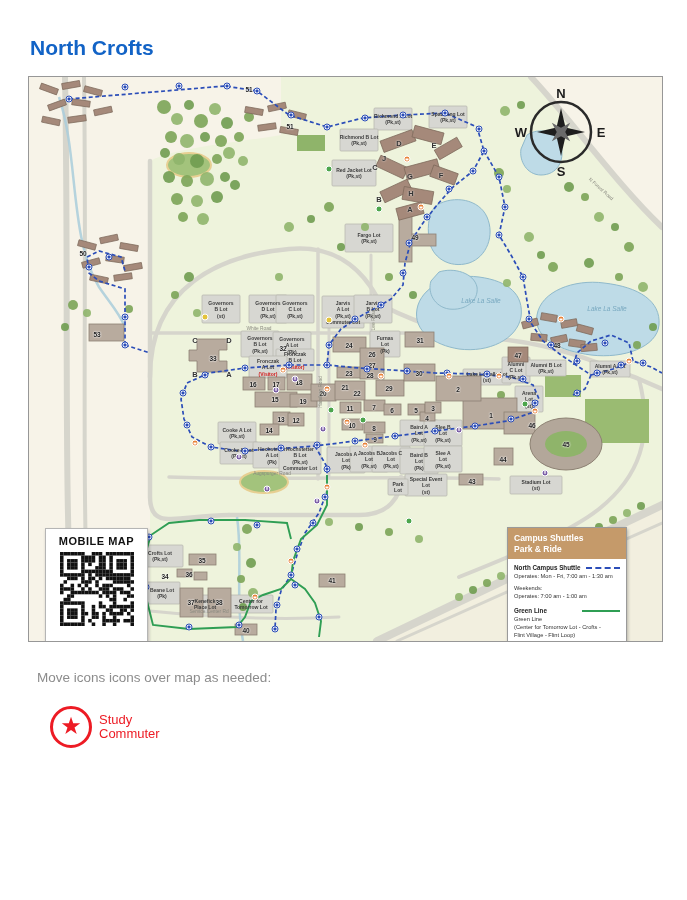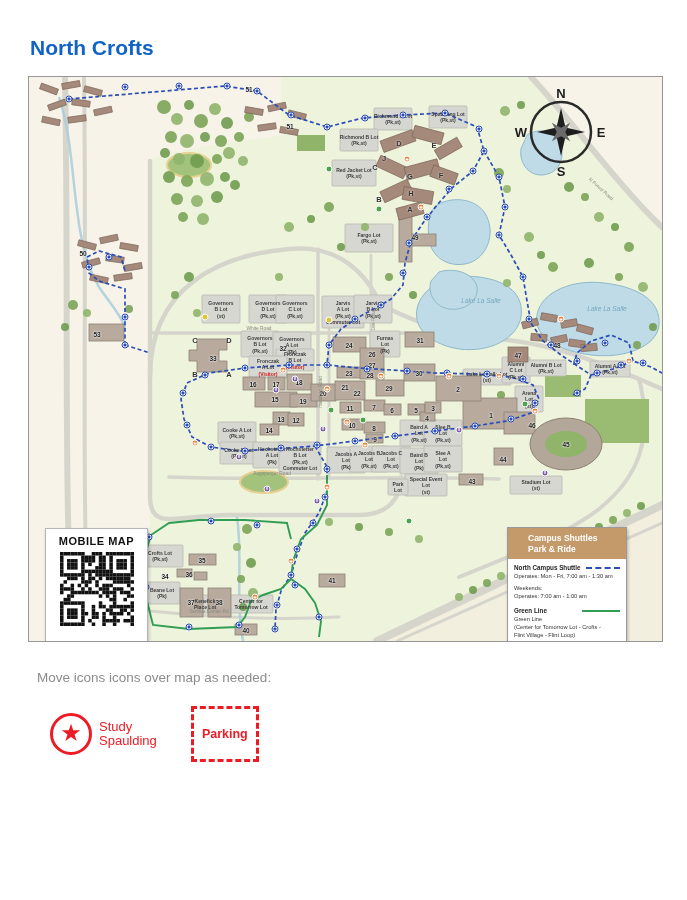--- a/index.html
+++ b/index.html
@@ -21,21 +21,21 @@
   .stop.b::after{content:"";position:absolute;inset:1px;background:#2b4db8;border-radius:1px;}
   .stop.o{background:#e8833a;border:1px solid #fff;}
   .stop.o::after{content:"";position:absolute;left:1px;right:1px;top:2.2px;height:1.6px;background:#fff;}
   .stop.p{background:#7b5ea7;border:1px solid #fff;color:#fff;font-size:4.5px;line-height:4.5px;text-align:center;font-weight:bold;}
   .stop.g{background:#4ca64c;border:1px solid #fff;}
   .stop.y{background:#e3c33c;border:1px solid #fff;}
   .mobile-card{position:absolute;left:16px;top:451px;width:101px;height:112px;background:#fff;border:1px solid #b5b5b5;box-shadow:1px 2px 3px rgba(0,0,0,.25);text-align:center;}
   .mm-title{font-size:11px;font-weight:800;letter-spacing:.5px;color:#111;margin-top:6px;}
   #qr{width:74px;height:74px;margin-top:5px;}
   .legend{position:absolute;left:478px;top:450px;width:118px;background:#fff;border:1px solid #9a9a9a;box-shadow:1px 2px 3px rgba(0,0,0,.25);}
-  .lg-head{background:#c59a6a;color:#fff;font-weight:bold;font-size:8.5px;line-height:1.25;padding:5px 20px;}
+  .lg-head{background:#c59a6a;color:#fff;font-weight:bold;font-size:8.5px;line-height:1.25;padding:5px 6px;}
   .lg-body{padding:5px 6px 7px 6px;}
   .lg-row{display:flex;align-items:center;justify-content:space-between;margin-bottom:2px;}
   .lg-name{font-size:6.3px;font-weight:bold;color:#222;white-space:nowrap;}
   .line{display:inline-block;height:0;flex:0 0 auto;margin-left:3px;}
   .blue-dash{width:34px;border-top:2px dashed #2b4db8;}
   .green-solid{width:38px;border-top:2px solid #2f9e54;}
   .lg-txt{font-size:5.7px;color:#333;line-height:1.35;}
   .mt{margin-top:4px;}
   .mt2{margin-top:7px;}
   .note{position:absolute;left:37px;top:670px;font-size:13.5px;color:#8c8c8c;}
@@ -905,19 +905,16 @@
 
 <div class="note">Move icons icons over map as needed:</div>
 
 <div class="icons-row">
   <div class="study">
     <div class="study-circle">
         <span class="star">★</span>
       </div>
     <div class="study-text">
       <div>Study</div>
-      <div>Spaulding</div>
+      <div>Commuter</div>
     </div>
   </div>
-  <div class="parking">
-    <span>Parking</span>
-  </div>
 </div>
 
 </body></html>

